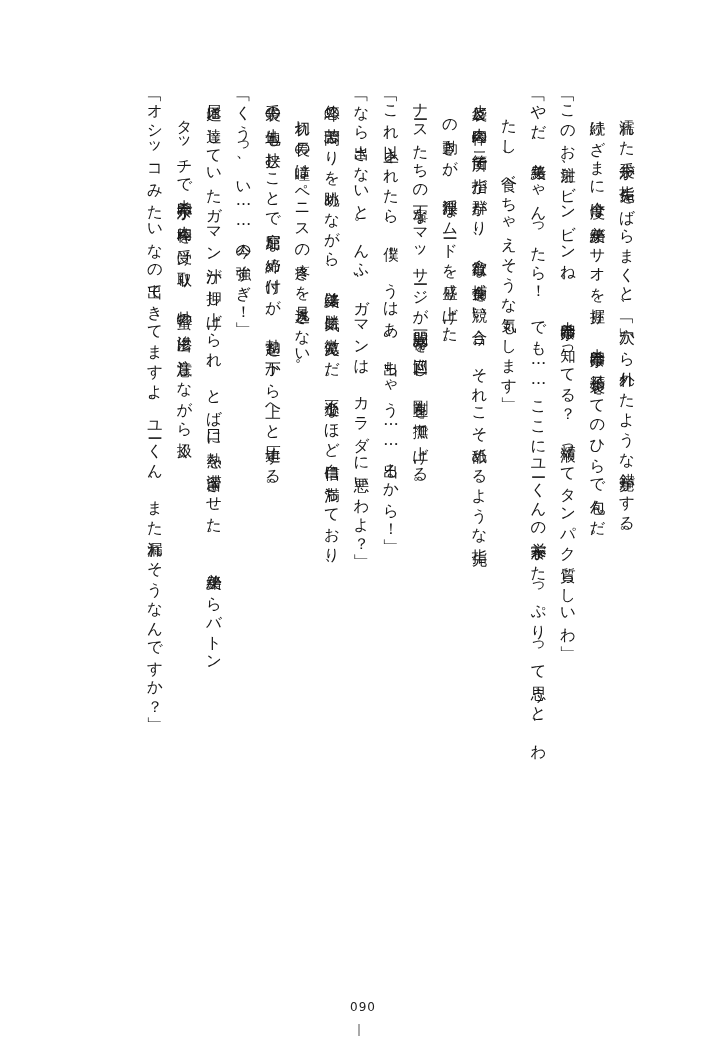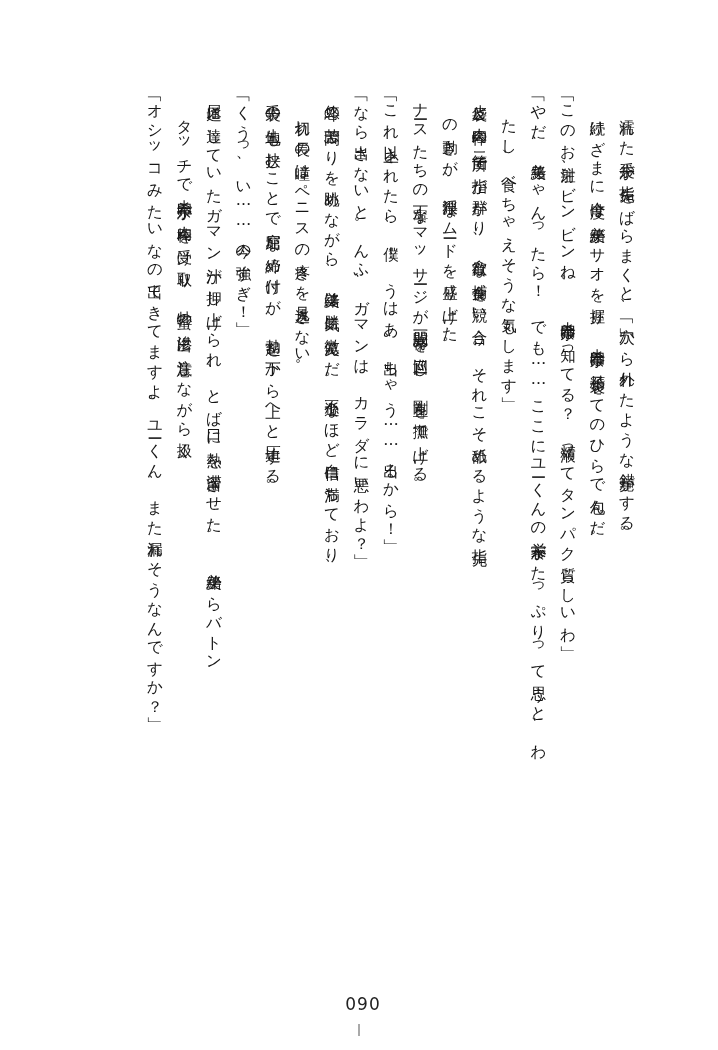--- a/index.html
+++ b/index.html
@@ -50,21 +50,21 @@
   }
   .line.indent {
     padding-top: 16px;
   }
   .page-number {
     position: absolute;
     left: 8px;
     right: 0;
     bottom: 36px;
     text-align: center;
-    font-size: 17px;
+    font-size: 12px;
     letter-spacing: 1px;
     color: #222222;
     font-family: "DejaVu Sans", "Liberation Sans", sans-serif;
   }
   .footer-mark {
     position: absolute;
     left: 50%;
     transform: translateX(-50%);
     bottom: 14px;
     width: 1px;

